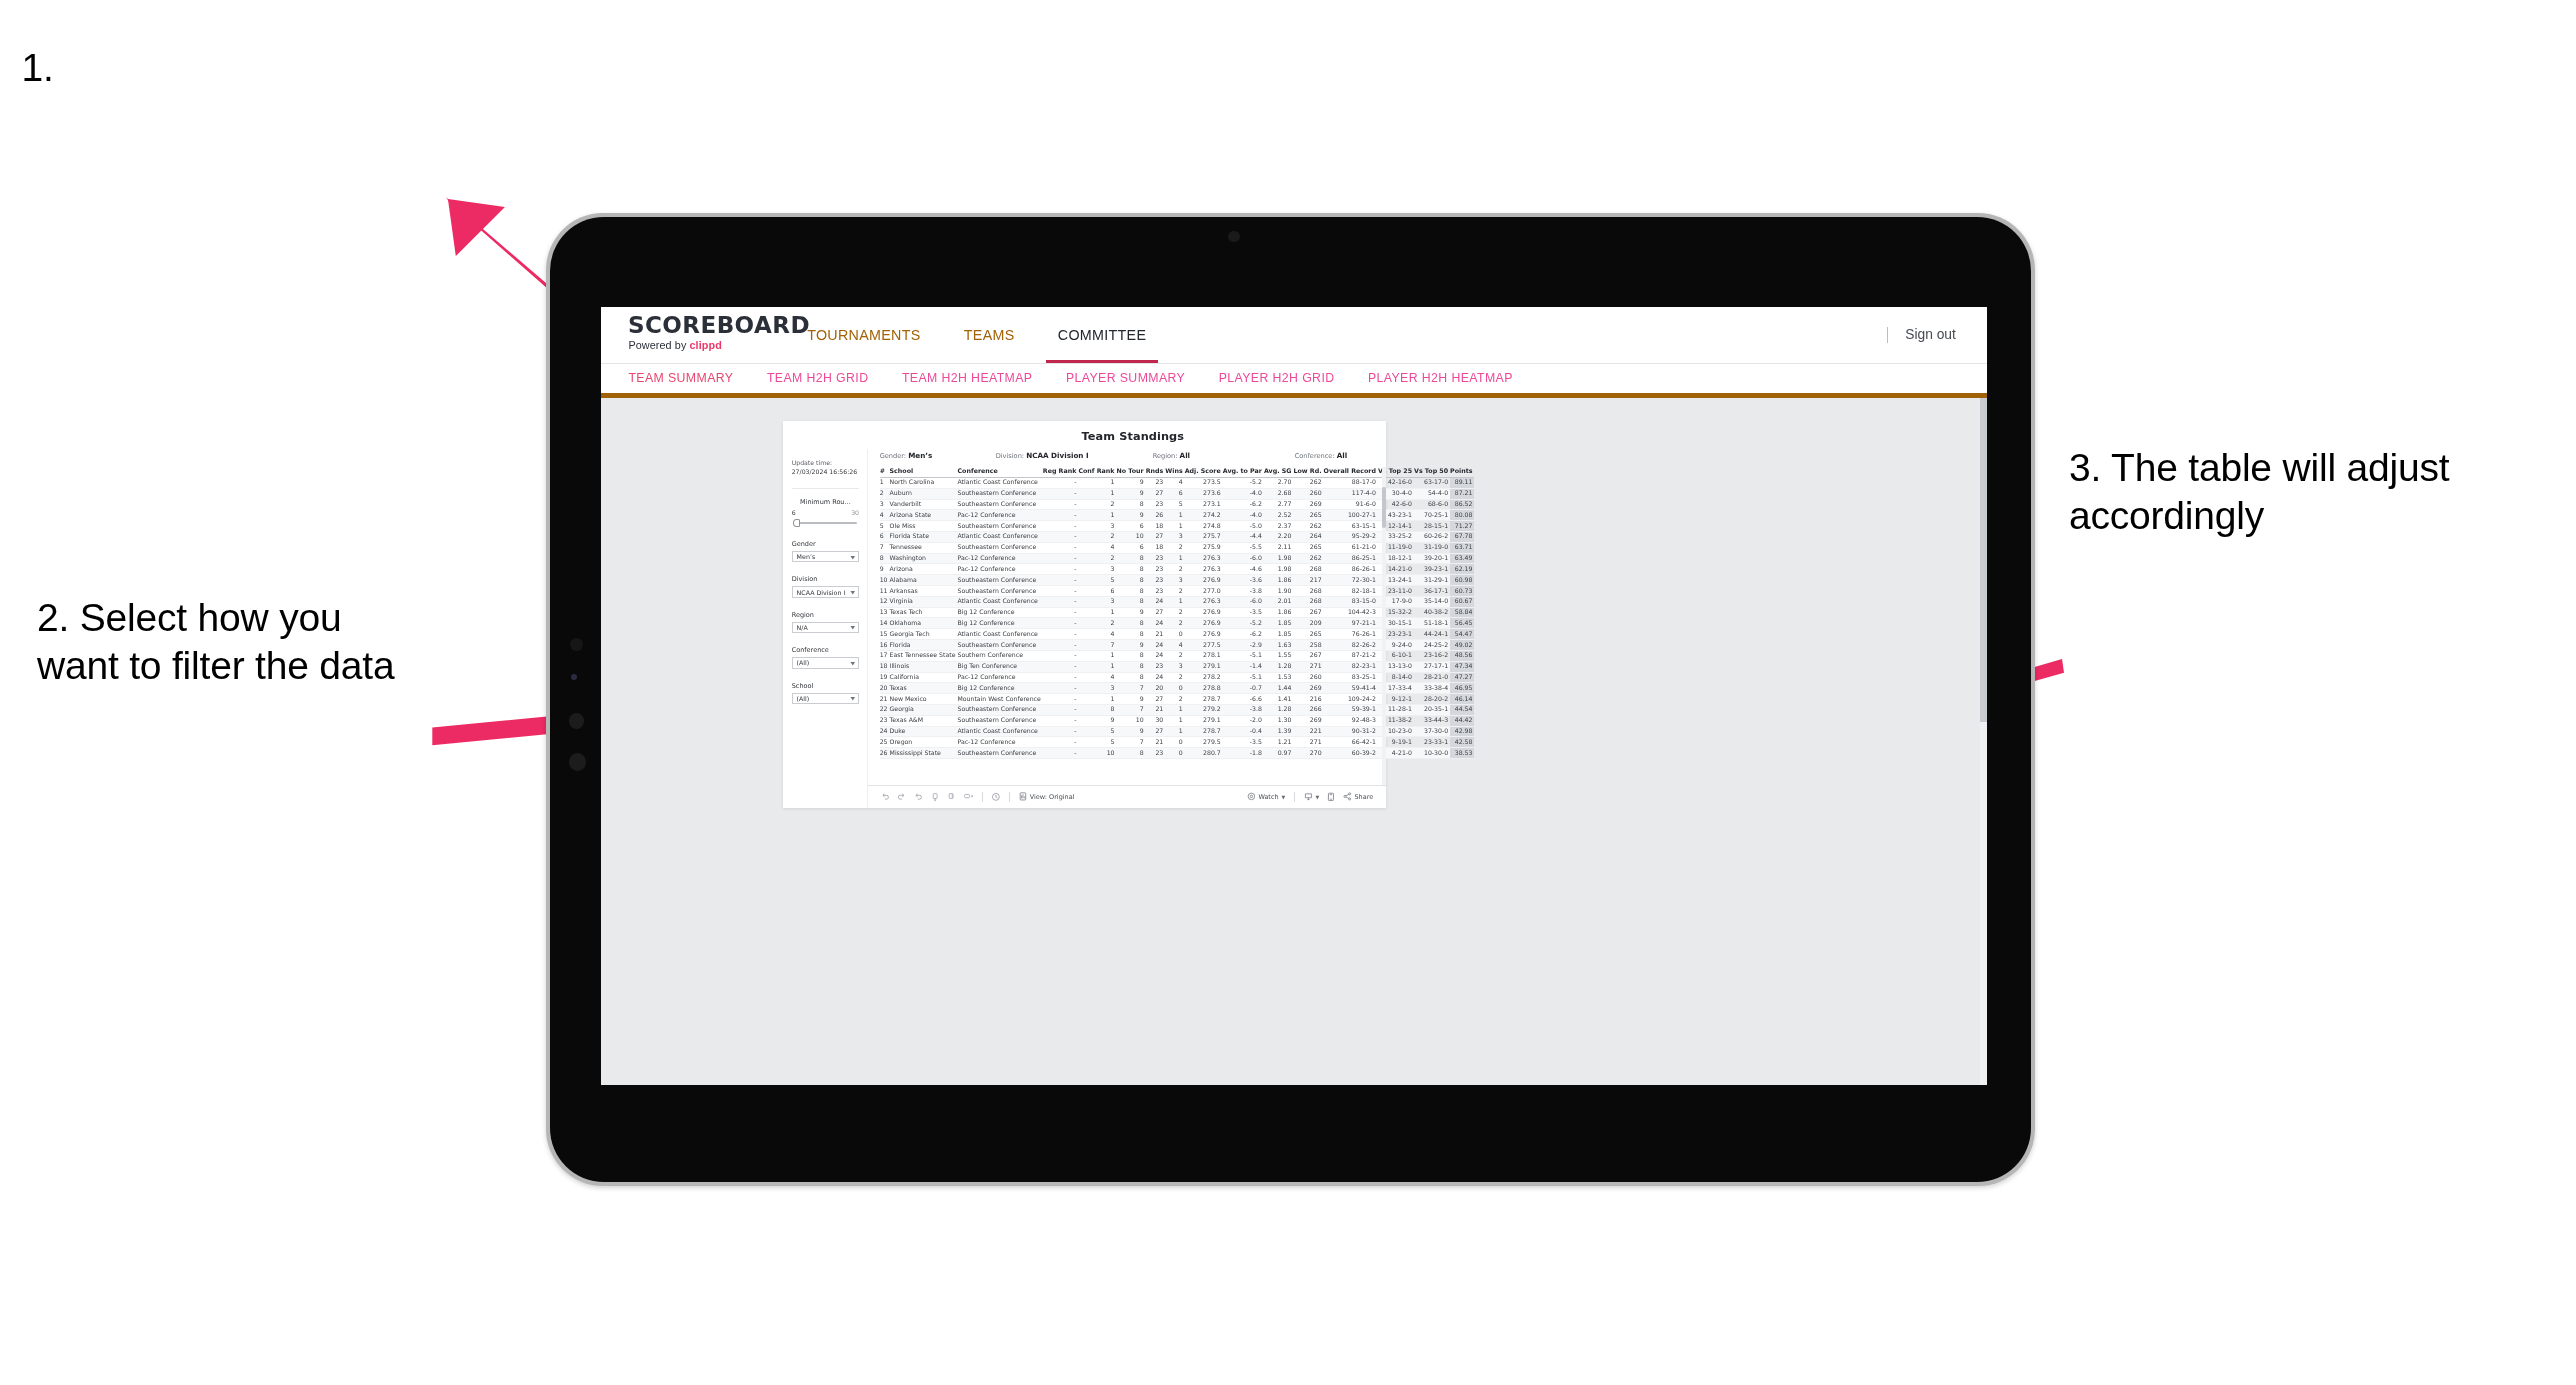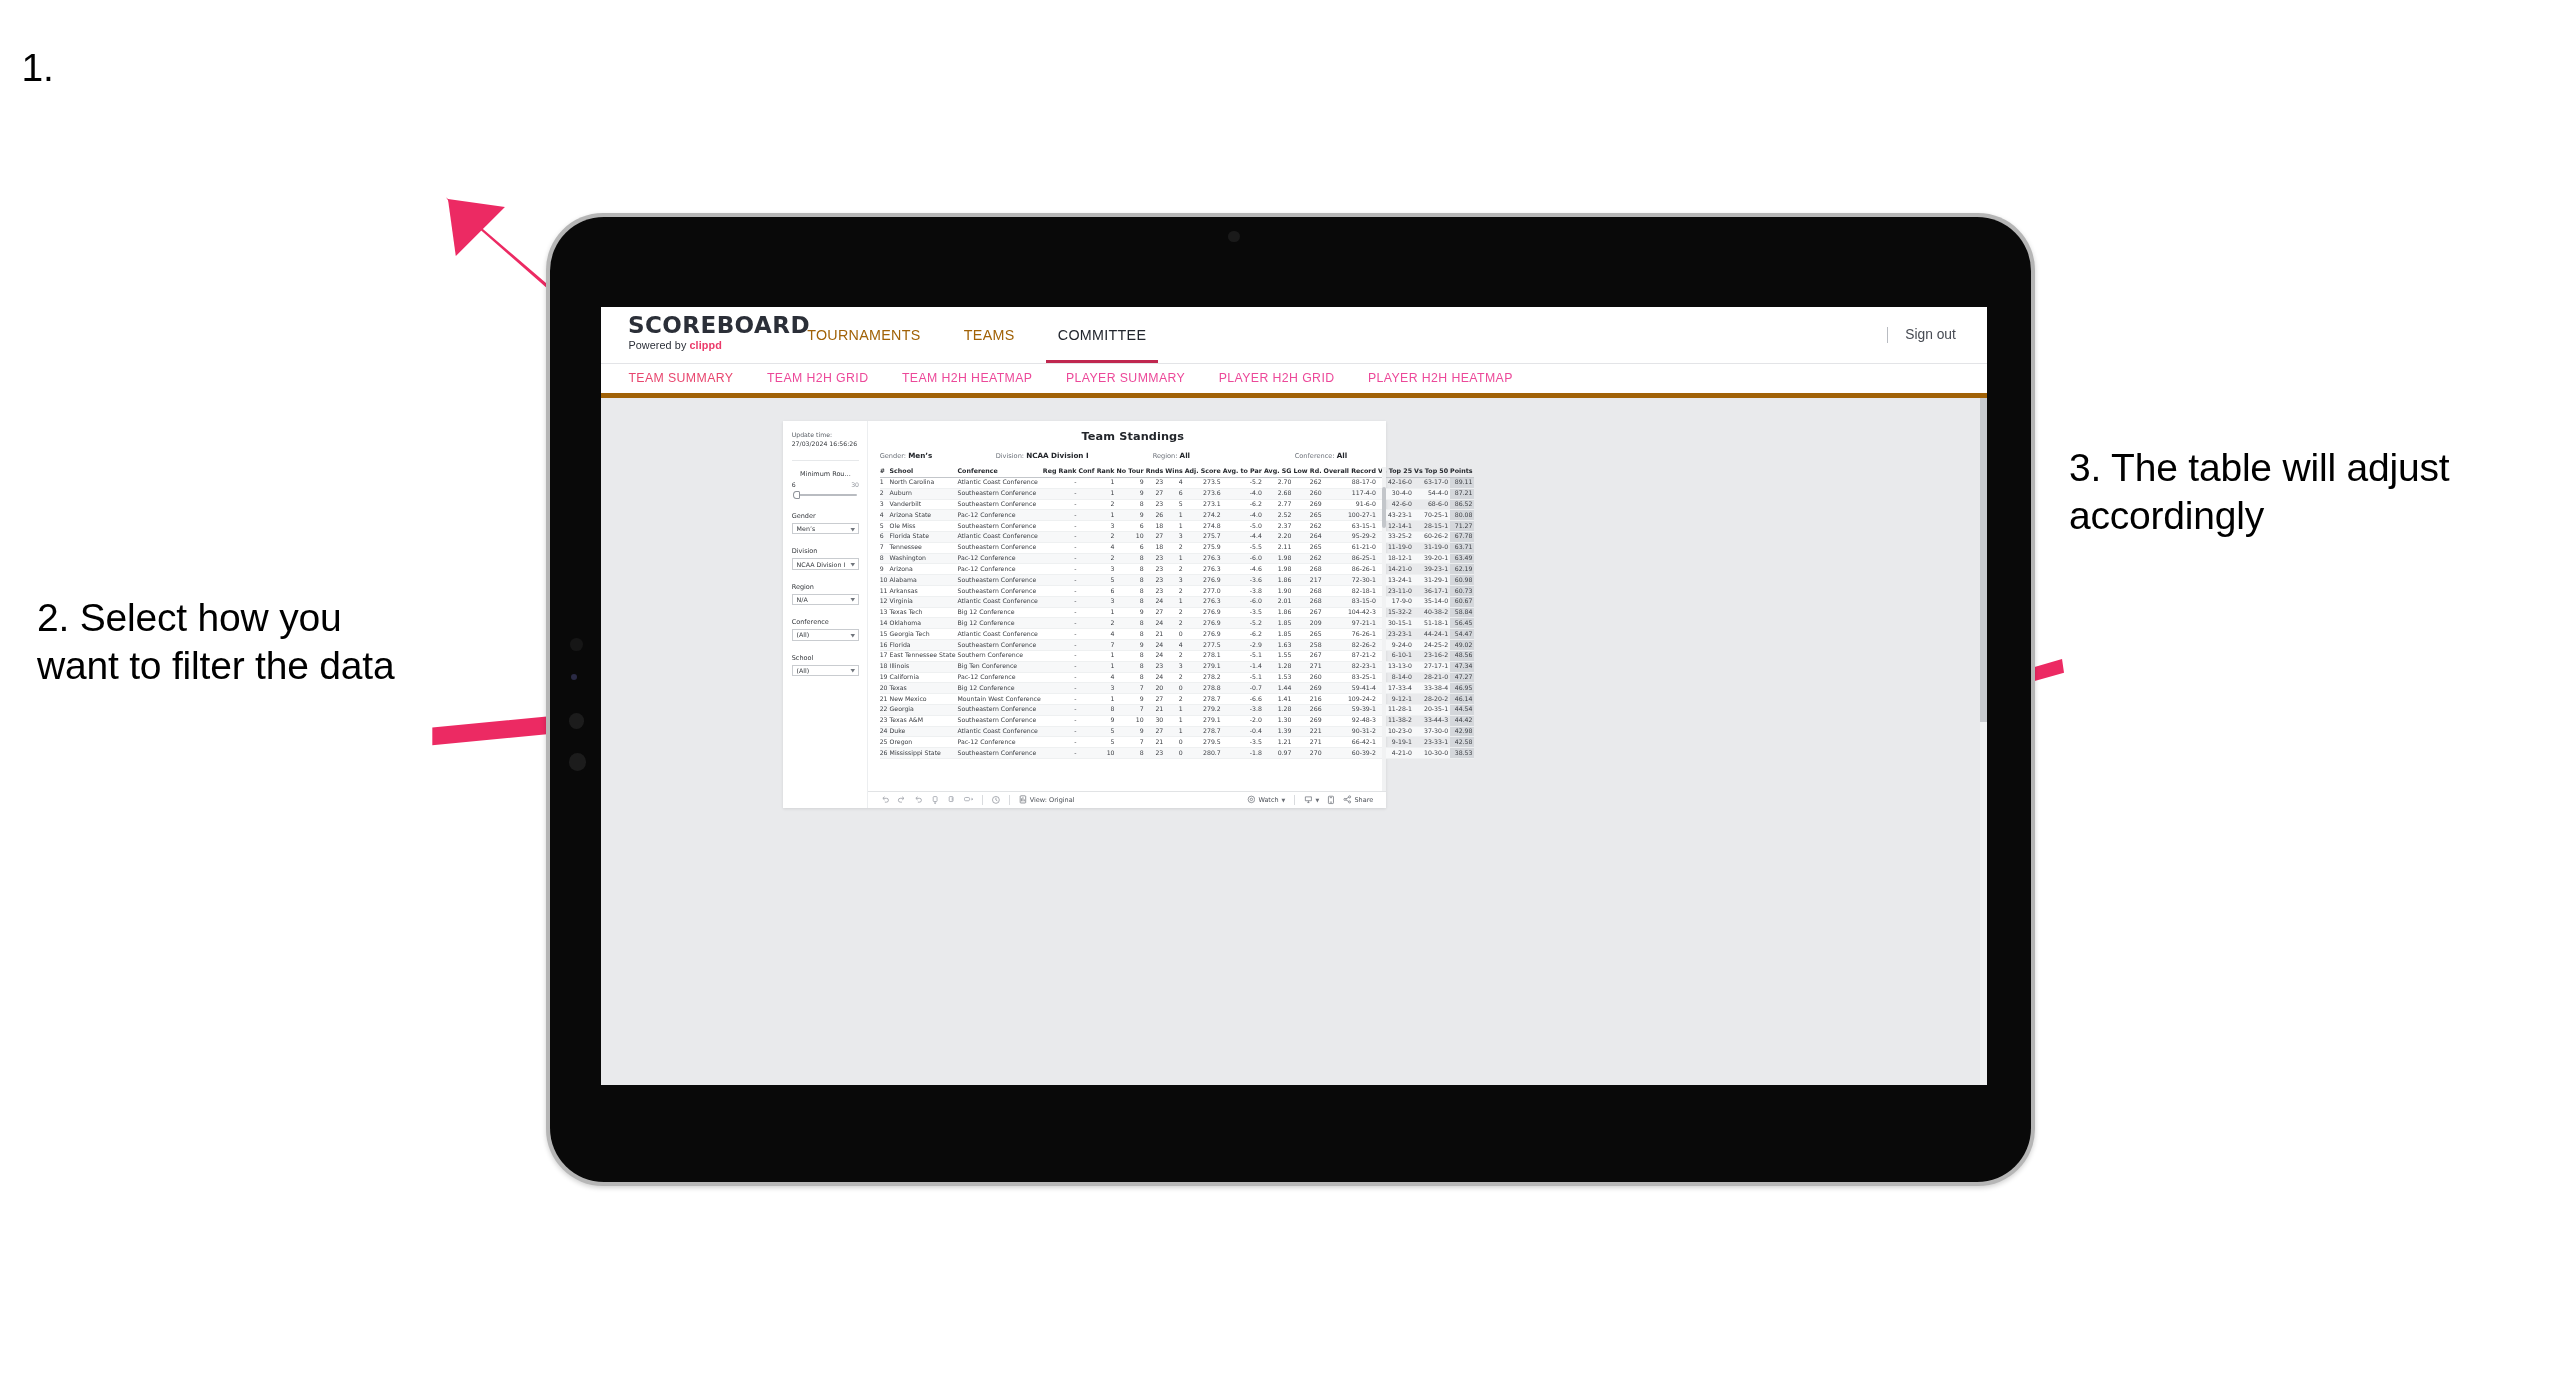--- a/index.html
+++ b/index.html
@@ -132,21 +132,21 @@
     font-family: "DejaVu Sans", sans-serif;
   }
   #viz-body { display: flex; flex: 1; min-height: 0; }
 
   
   #filters {
     width: 85px; flex: 0 0 85px;
     background: #ffffff;
     border-right: 1px solid #eceef0;
     padding: 9.8px 7.9px 0 8.8px;
-    font-size: 6.3px; color: #3a3d42;
+    font-size: 6.3px; color: #3a3d42; margin-top: 28px;
   }
   .upd-label { color: #5b6067; font-size: 6.2px; line-height: 1.45; }
   .upd-time { color: #33363b; font-size: 6.2px; line-height: 1.45; }
   .filter-sep { height: 1px; background: #e6e8ea; margin: 11.8px 0 8.8px; }
   .f-block { margin-bottom: 12.8px; }
   .f-title { font-size: 6.5px; color: #33363b; margin-bottom: 2.9px; }
   .f-title.center { text-align: center; }
   .slider-nums { display: flex; justify-content: space-between; font-size: 6.2px; margin-bottom: 2px; }
   .slider-nums .lo { color: #33363b; }
   .slider-nums .hi { color: #8d9199; }
@@ -201,21 +201,21 @@
     position: absolute; right: 0px; top: 19.7px; width: 3.9px; height: 41px;
     background: #c3c6ca; border-radius: 2px;
   }
   #tbl-scroll-trough {
     position: absolute; right: 0px; top: 0px; width: 3.9px; bottom: 0;
     background: #f1f2f3;
   }
 
   
   #viz-toolbar {
-    height: 17px; border-top: 1px solid #e1e3e5;
+    height: 23px; border-top: 1px solid #e1e3e5;
     background: #ffffff;
     display: flex; align-items: center; gap: 0;
     padding: 0 8.8px; font-size: 6.5px; color: #4a4e55;
   }
   .tb-ico { width: 16.7px; display: flex; align-items: center; justify-content: center; color: #9b9fa6; }
   .tb-sep { width: 1px; height: 9.8px; background: #d9dbde; margin: 0 4.9px; }
   .tb-btn { display: flex; align-items: center; gap: 2.9px; padding: 0 3.9px; color: #4a4e55; white-space: nowrap; }
   .tb-right { margin-left: auto; display: flex; align-items: center; }
 
   

